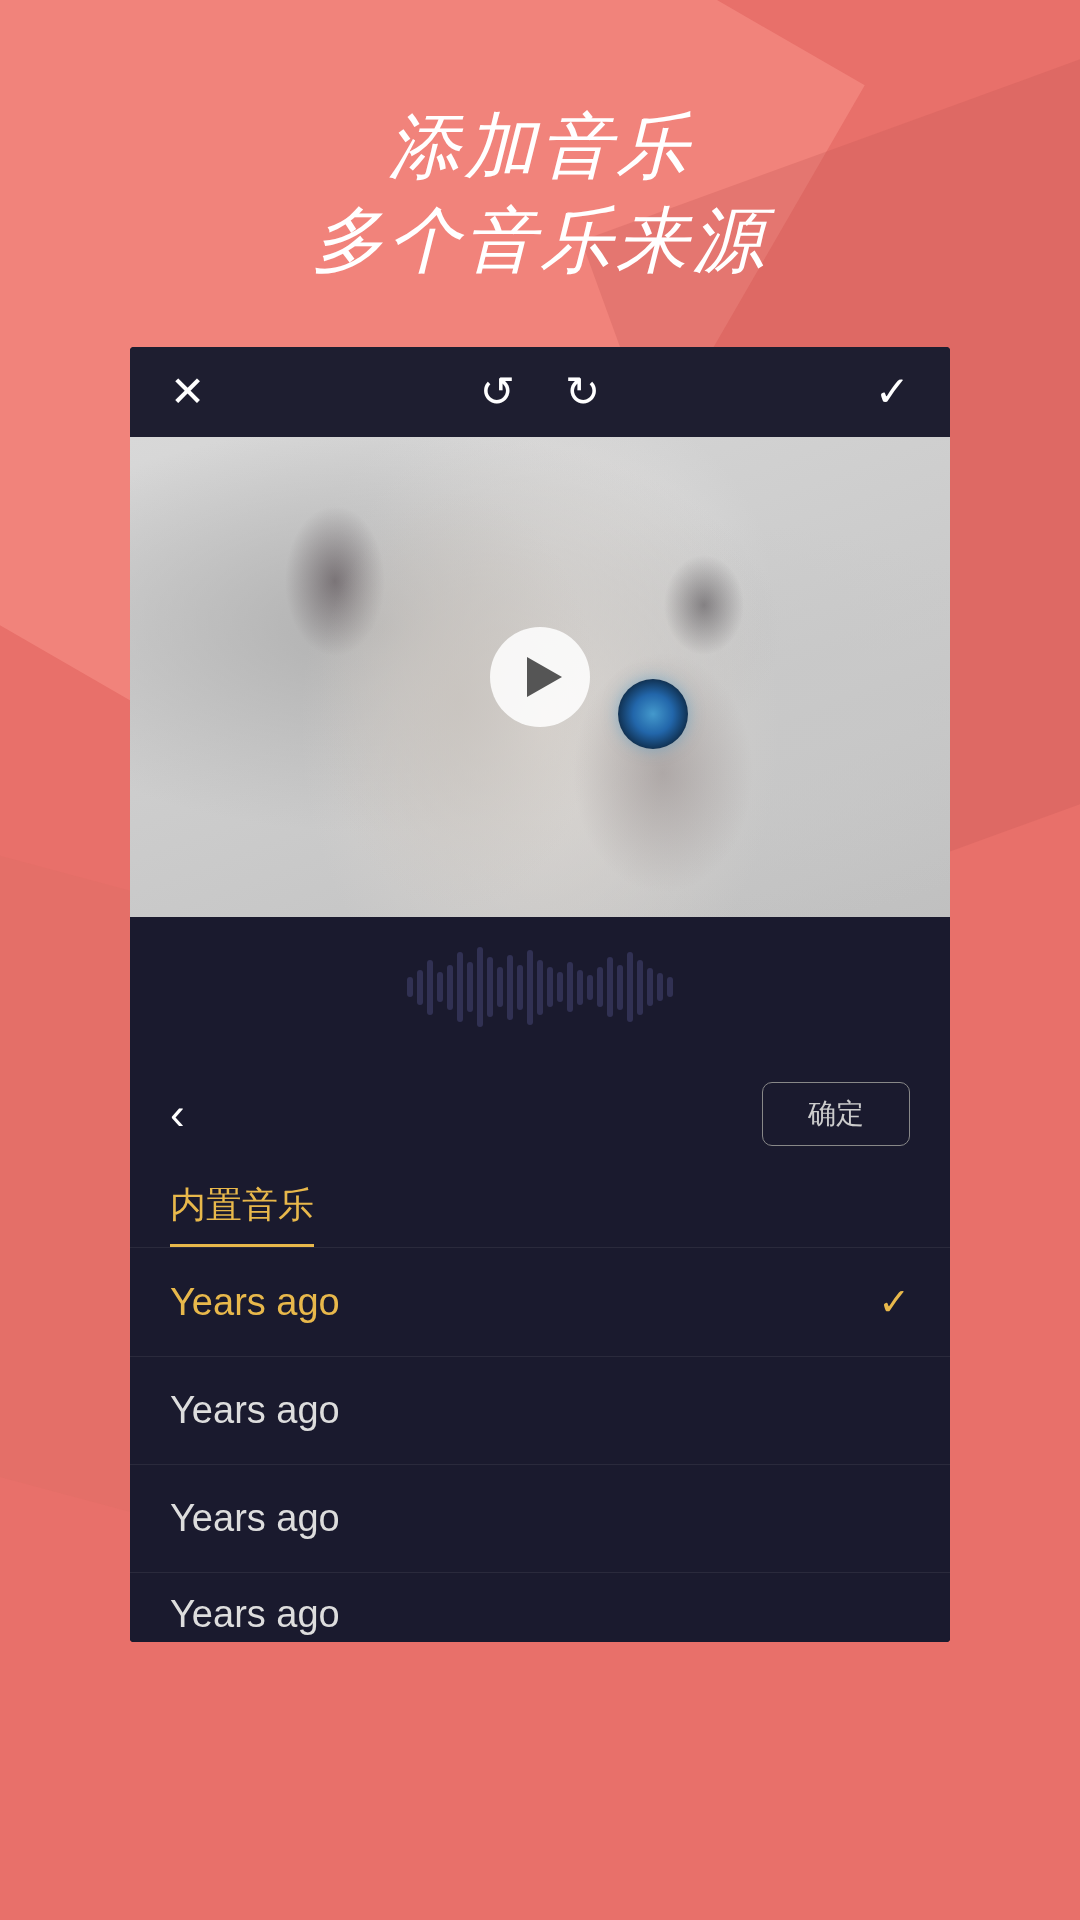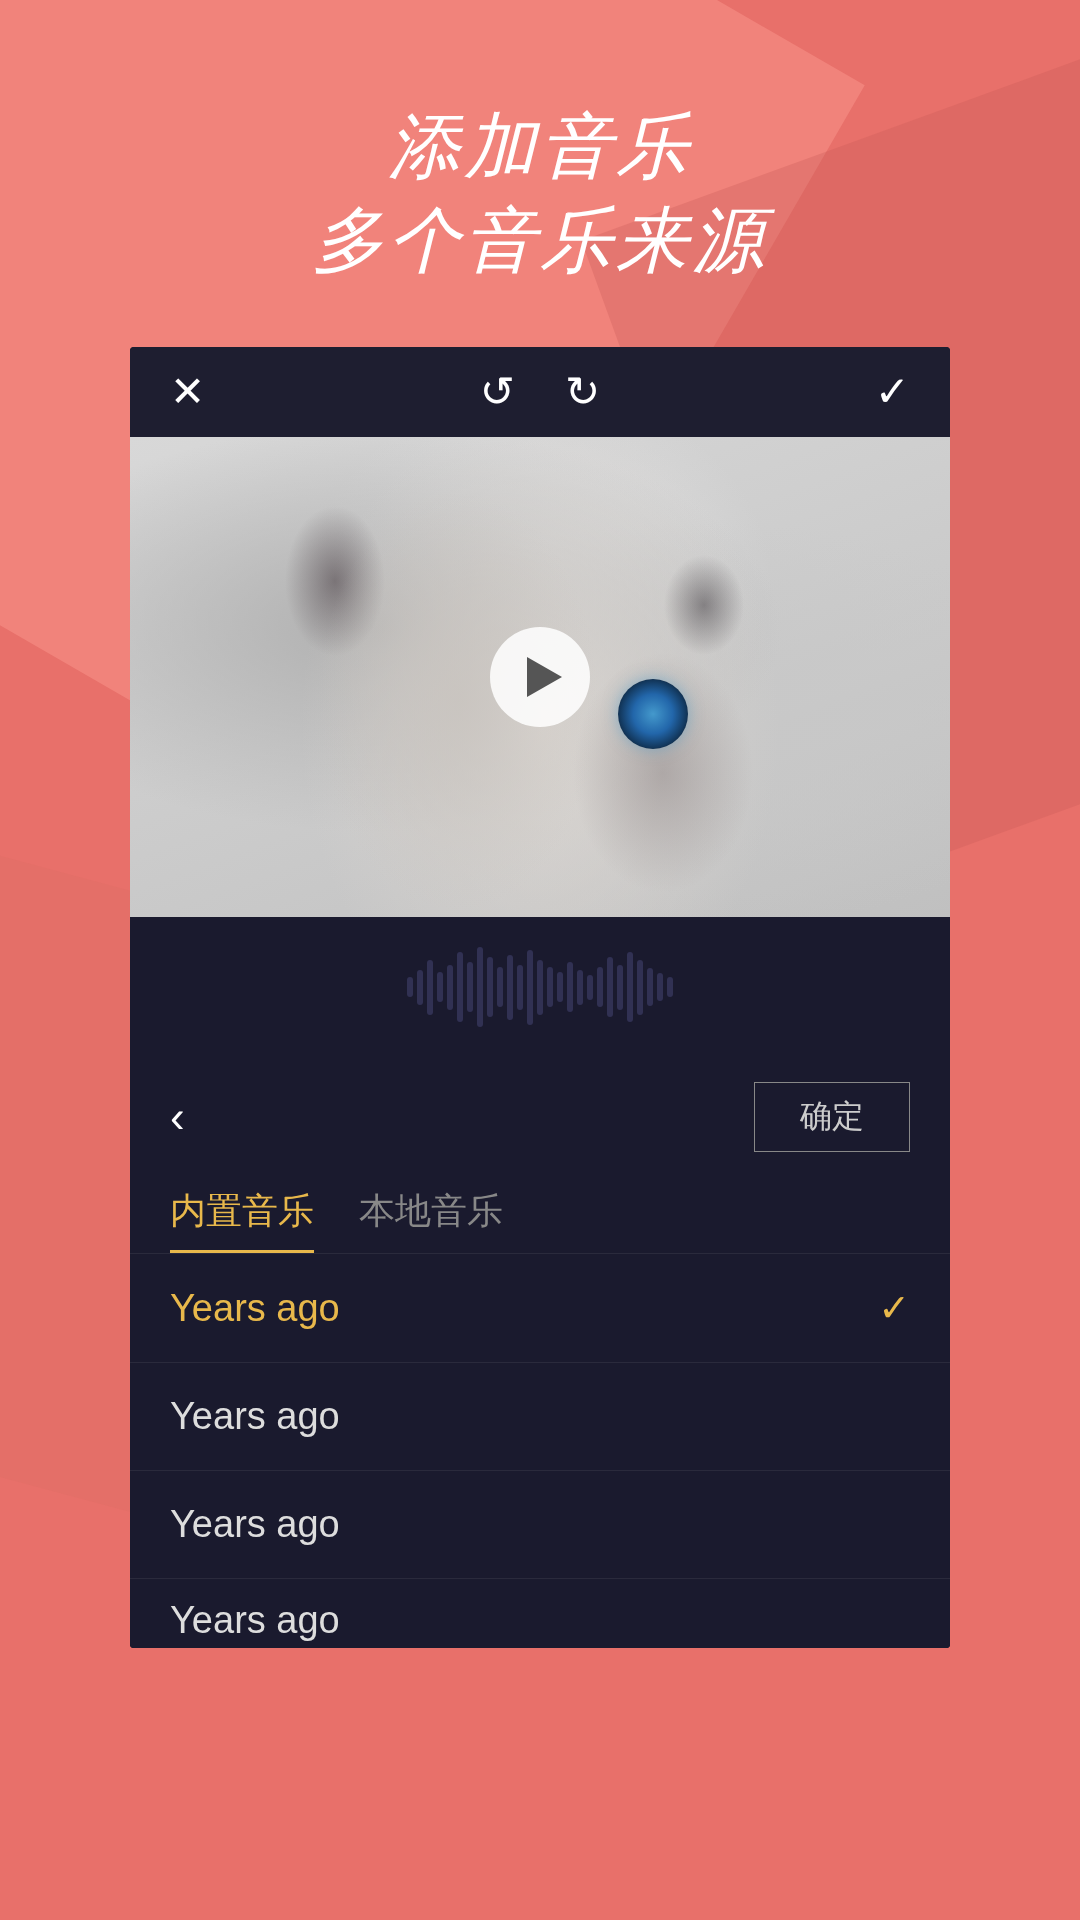--- a/index.html
+++ b/index.html
@@ -217,32 +217,32 @@
     .back-btn {
       color: #ffffff;
       font-size: 44px;
       cursor: pointer;
     }
 
     .confirm-btn {
       background: transparent;
       border: 1.5px solid #888888;
       color: #cccccc;
-      font-size: 32px;
+      font-size: 28px;
       padding: 12px 45px;
-      border-radius: 0;
+      border-radius: 10px;
       cursor: pointer;
     }
 
     
     .tabs {
       display: flex;
       padding: 10px 40px 0;
       background: #1a1a2e;
-      gap: 45px;
+      gap: 88px;
     }
 
     .tab {
       font-size: 36px;
       padding-bottom: 14px;
       cursor: pointer;
       position: relative;
     }
 
     .tab-active {
@@ -358,21 +358,20 @@
       </div>
     </div>
 
     <div class="music-controls">
       <span class="back-btn">‹</span>
       <button class="confirm-btn">确定</button>
     </div>
 
     <div class="tabs">
       <div class="tab tab-active">内置音乐</div>
-      <div class="tab tab-inactive">本地音乐</div>
     </div>
 
     <div class="song-list">
 
       <div class="song-item">
         <span class="song-name song-name-active">Years ago</span>
         <span class="check-icon">✓</span>
       </div>
 
       <div class="song-item">

